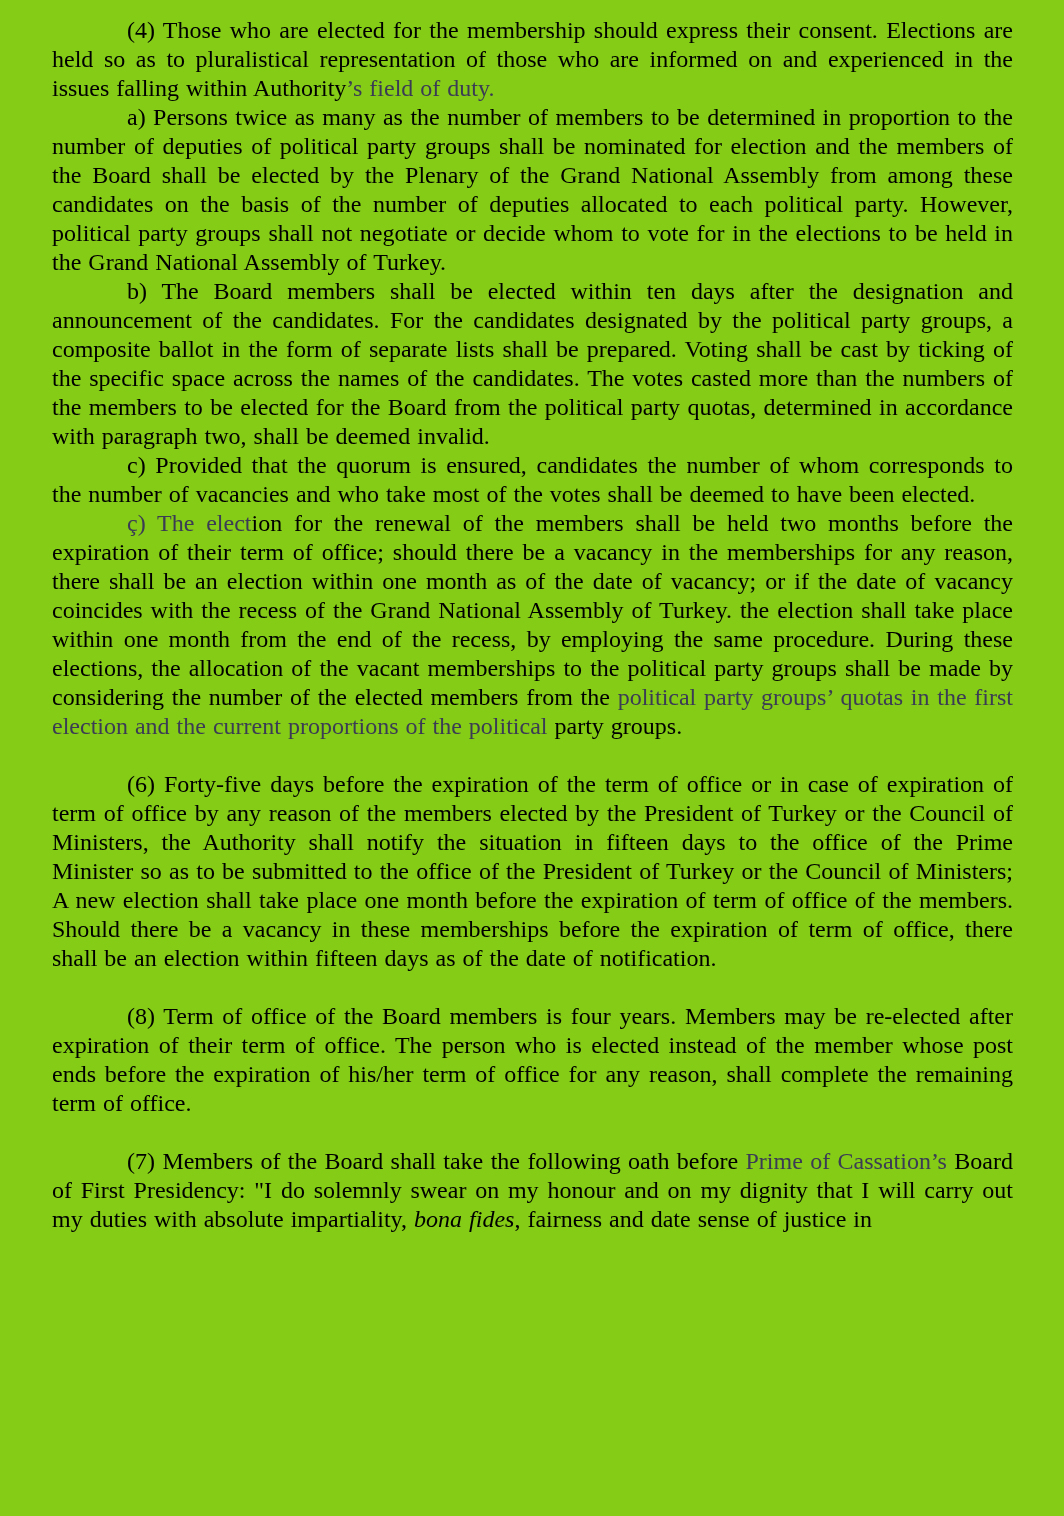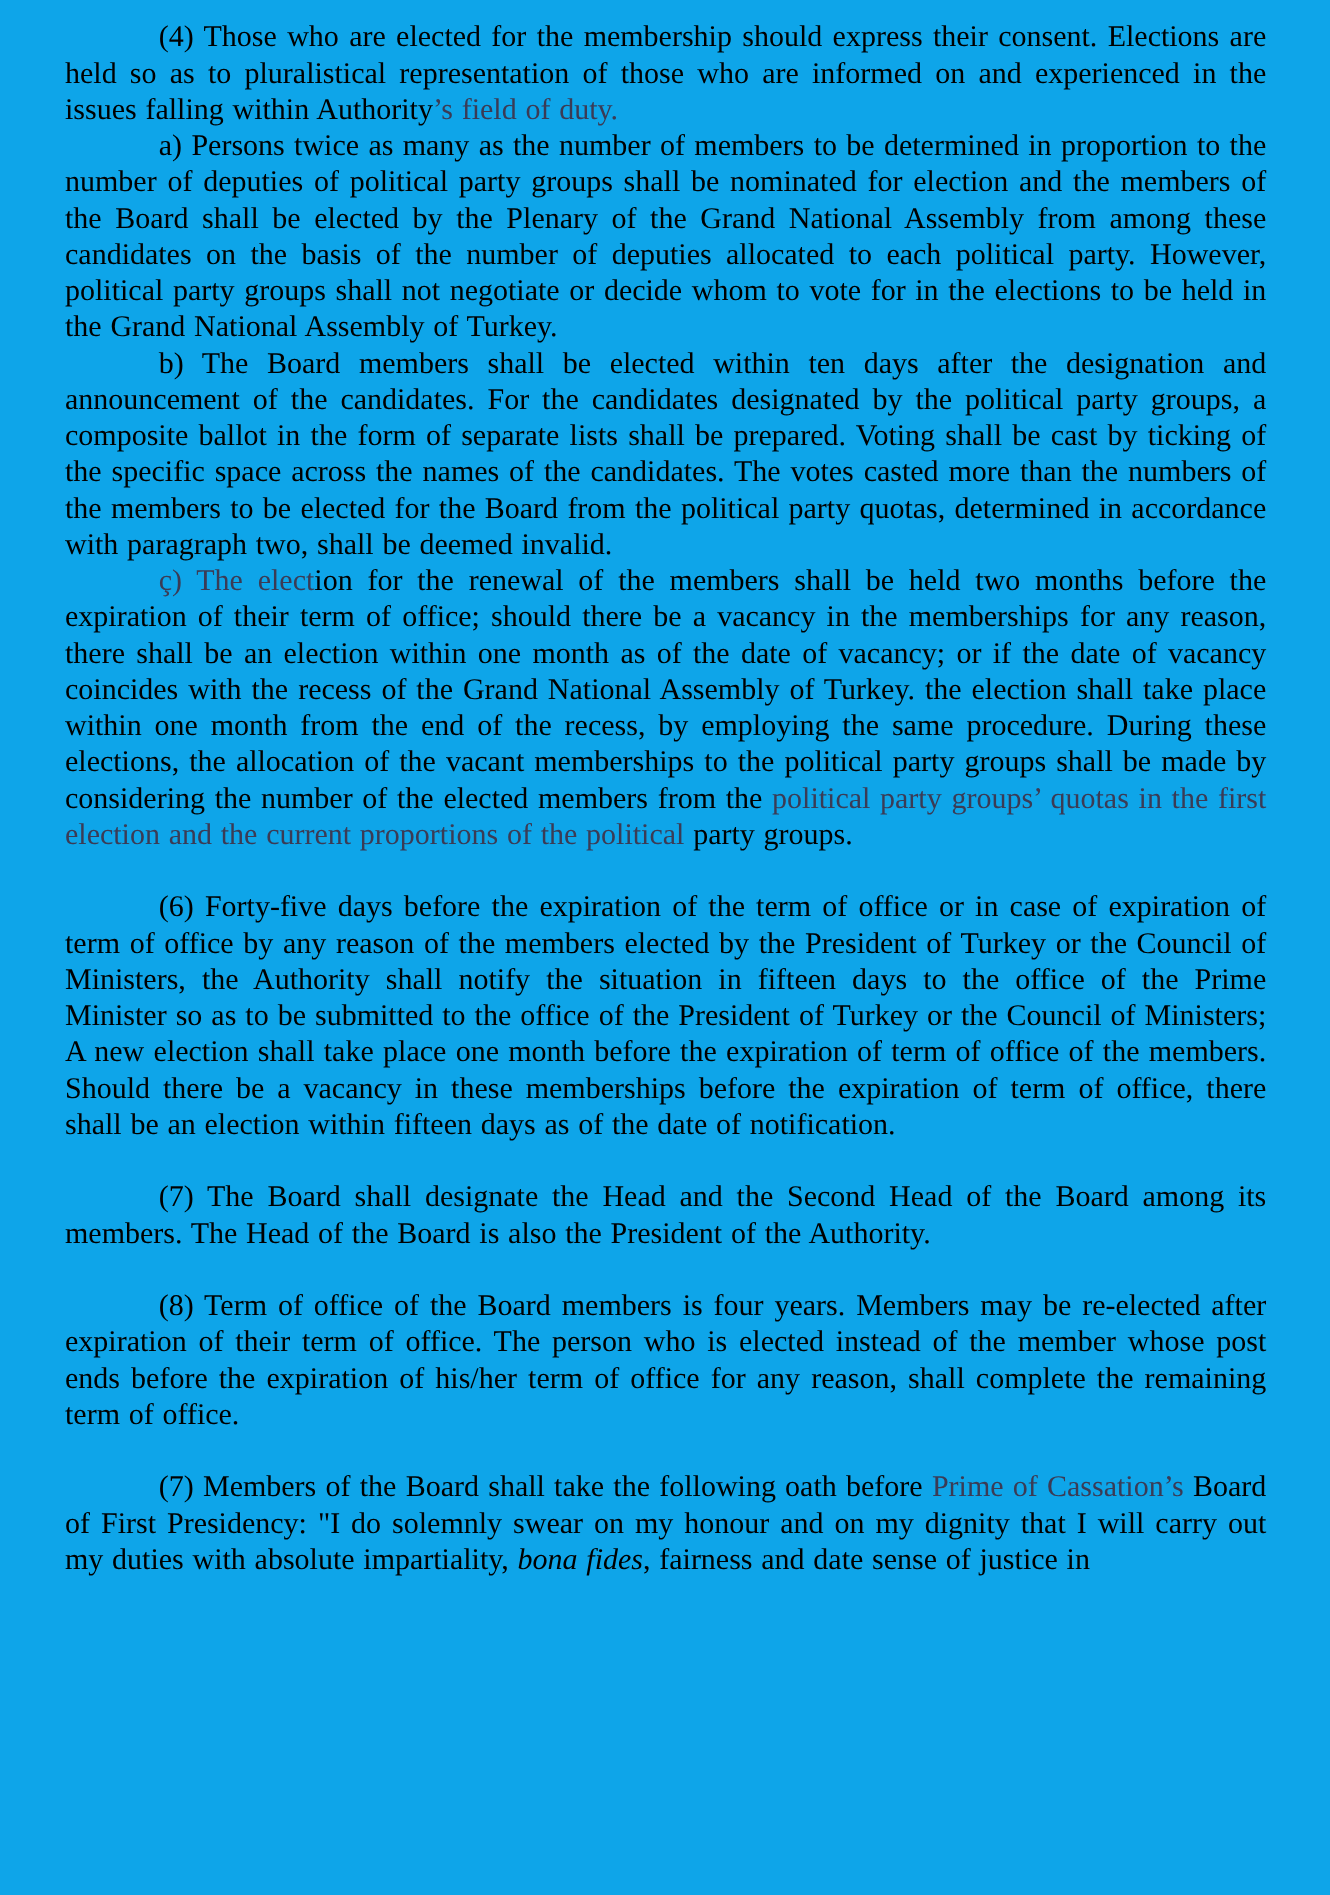--- a/index.html
+++ b/index.html
@@ -5,21 +5,21 @@
   html, body {
     margin: 0;
     padding: 0;
     background: #ffffff;
   }
   .page {
     width: 1064px;
     height: 1516px;
     box-sizing: border-box;
     padding: 16px 51px 0 52px;
-    background: #0ea5e9;
+    background: #84cc16;
     font-family: "Liberation Serif", "DejaVu Serif", serif;
     font-size: 24px;
     line-height: 29px;
     color: #000000;
     overflow: hidden;
   }
   .para {
     margin: 0;
     text-indent: 75px;
     text-align: justify;
@@ -40,24 +40,24 @@
 
 <div class="page">
 
   <p class="para"><span>(4) Those who are elected for the membership should express their consent. Elections are held so as to pluralistical representation of those who are informed on and experienced in the issues falling within Authority</span><span class="light">’s field of duty.</span></p>
 
 
   <p class="para"><span>a) Persons twice as many as the number of members to be determined in proportion to the number of deputies of political party groups shall be nominated for election and the members of the Board shall be elected by the Plenary of the Grand National Assembly from among these candidates on the basis of the number of deputies allocated to each political party. However, political party groups shall not negotiate or decide whom to vote for in the elections to be held in the Grand National Assembly of Turkey.</span></p>
 
   <p class="para"><span>b) The Board members shall be elected within ten days after the designation and announcement of the candidates. For the candidates designated by the political party groups, a composite ballot in the form of separate lists shall be prepared. Voting shall be cast by ticking of the specific space across the names of the candidates. The votes casted more than the numbers of the members to be elected for the Board from the political party quotas, determined in accordance with paragraph two, shall be deemed invalid.</span></p>
 
+  <p class="para"><span>c) Provided that the quorum is ensured, candidates the number of whom corresponds to the number of vacancies and who take most of the votes shall be deemed to have been elected.</span></p>
 
   <p class="para"><span class="light">ç) The elect</span><span>ion for the renewal of the members shall be held two months before the expiration of their term of office; should there be a vacancy in the memberships for any reason, there shall be an election within one month as of the date of vacancy; or if the date of vacancy coincides with the recess of the Grand National Assembly of Turkey. the election shall take place within one month from the end of the recess, by employing the same procedure. During these elections, the allocation of the vacant memberships to the political party groups shall be made by considering the number of the elected members from the </span><span class="light">political party groups’ quotas in the first election and the current proportions of the political </span><span>party groups.</span></p>
 
   <p class="para spaced"><span>(6) Forty-five days before the expiration of the term of office or in case of expiration of term of office by any reason of the members elected by the President of Turkey or the Council of Ministers, the Authority shall notify the situation in fifteen days to the office of the Prime Minister so as to be submitted to the office of the President of Turkey or the Council of Ministers; A new election shall take place one month before the expiration of term of office of the members. Should there be a vacancy in these memberships before the expiration of term of office, there shall be an election within fifteen days as of the date of notification.</span></p>
 
-  <p class="para spaced"><span>(7) The Board shall designate the Head and the Second Head of the Board among its members. The Head of the Board is also the President of the Authority.</span></p>
 
   <p class="para spaced"><span>(8) Term of office of the Board members is four years. Members may be re-elected after expiration of their term of office. The person who is elected instead of the member whose post ends before the expiration of his/her term of office for any reason, shall complete the remaining term of office.</span></p>
 
   <p class="para spaced"><span>(7) Members of the Board shall take the following oath before </span><span class="light">Prime of Cassation’s </span><span>Board of First Presidency: "I do solemnly swear on my honour and on my dignity that I will carry out my duties with absolute impartiality, </span><span class="italic">bona fides</span><span>, fairness and date sense of justice in</span></p>
 
 </div>
 
 </body></html>

